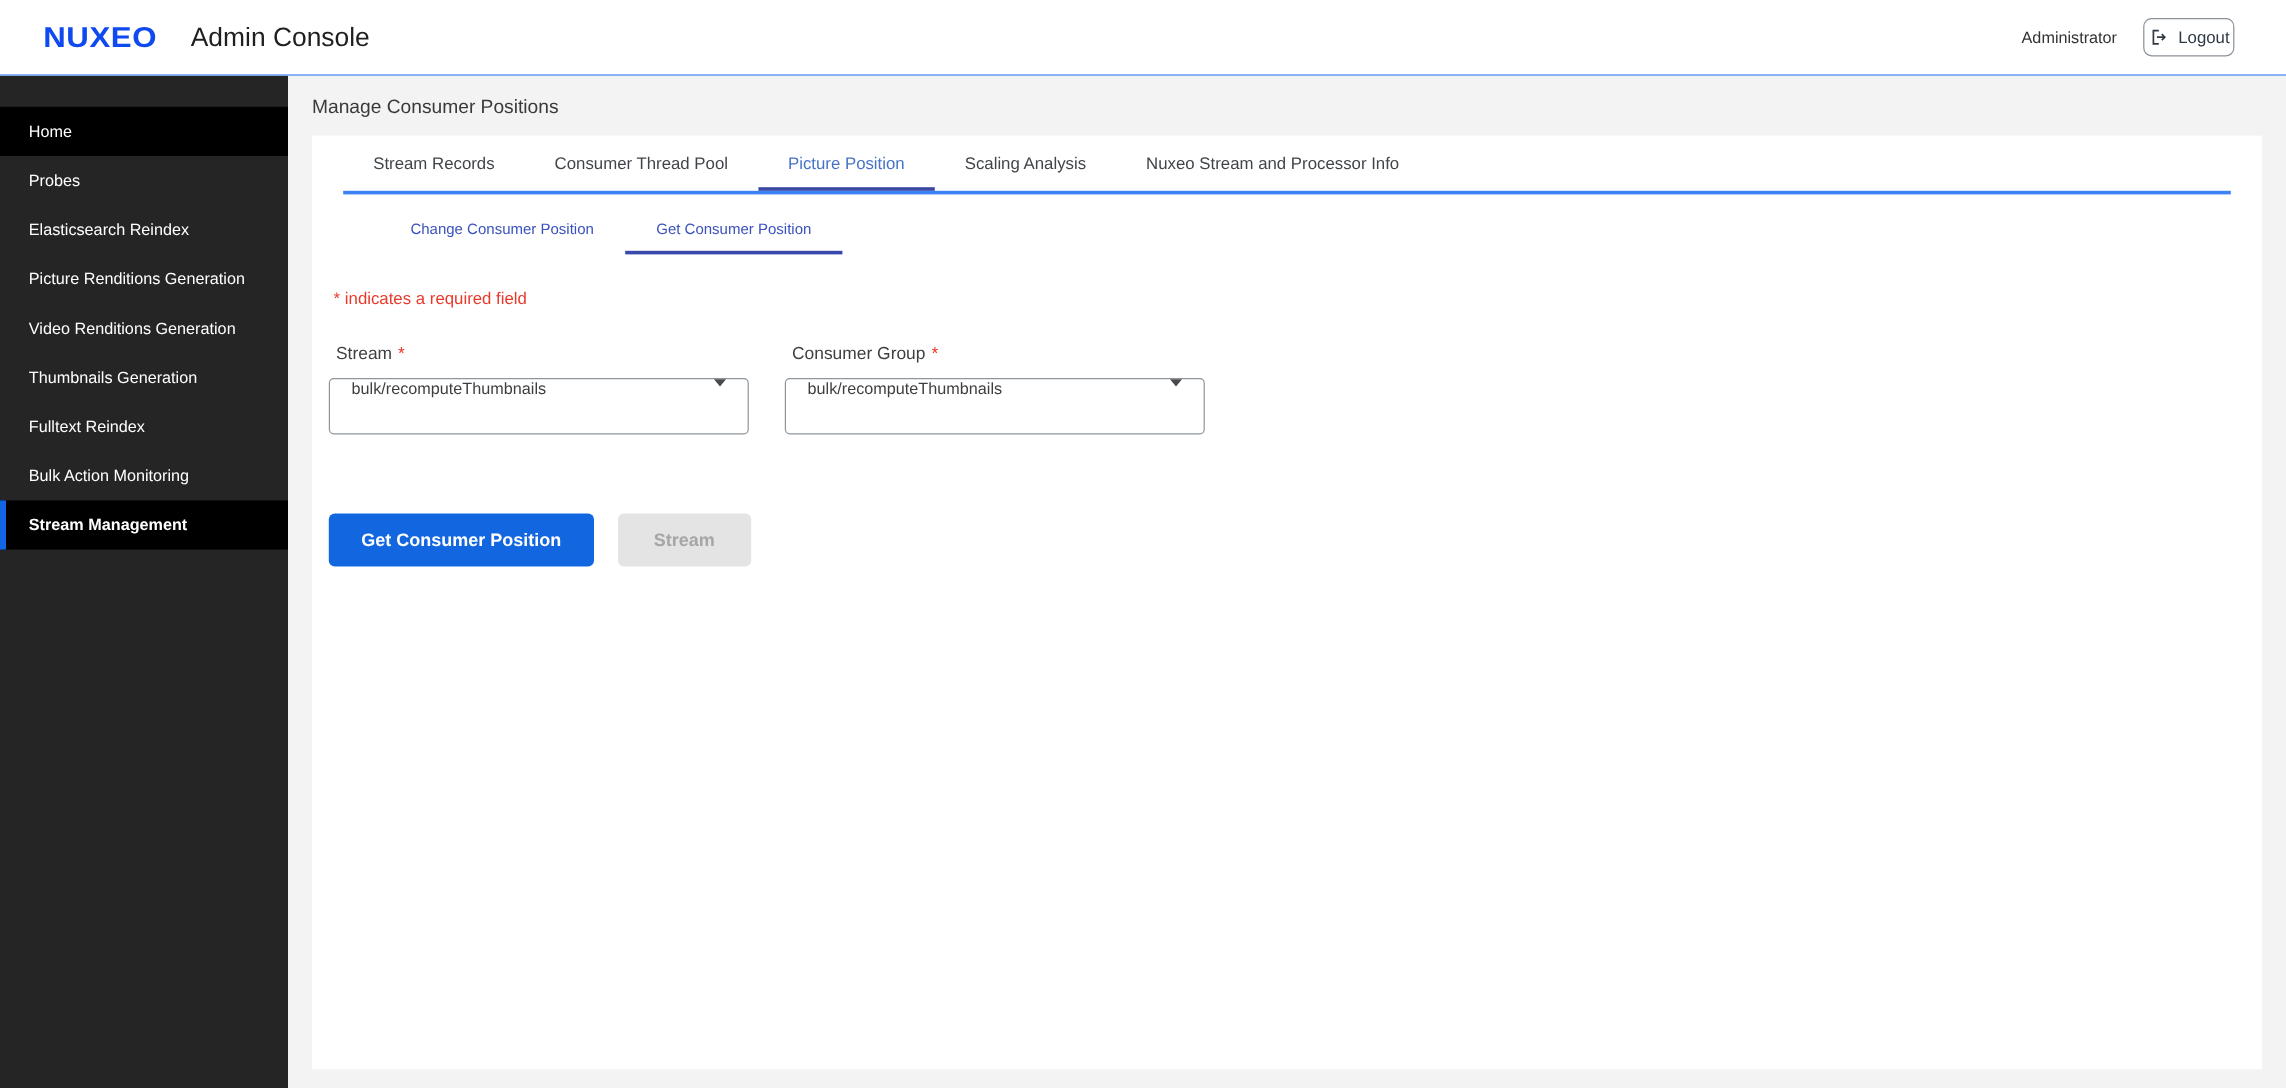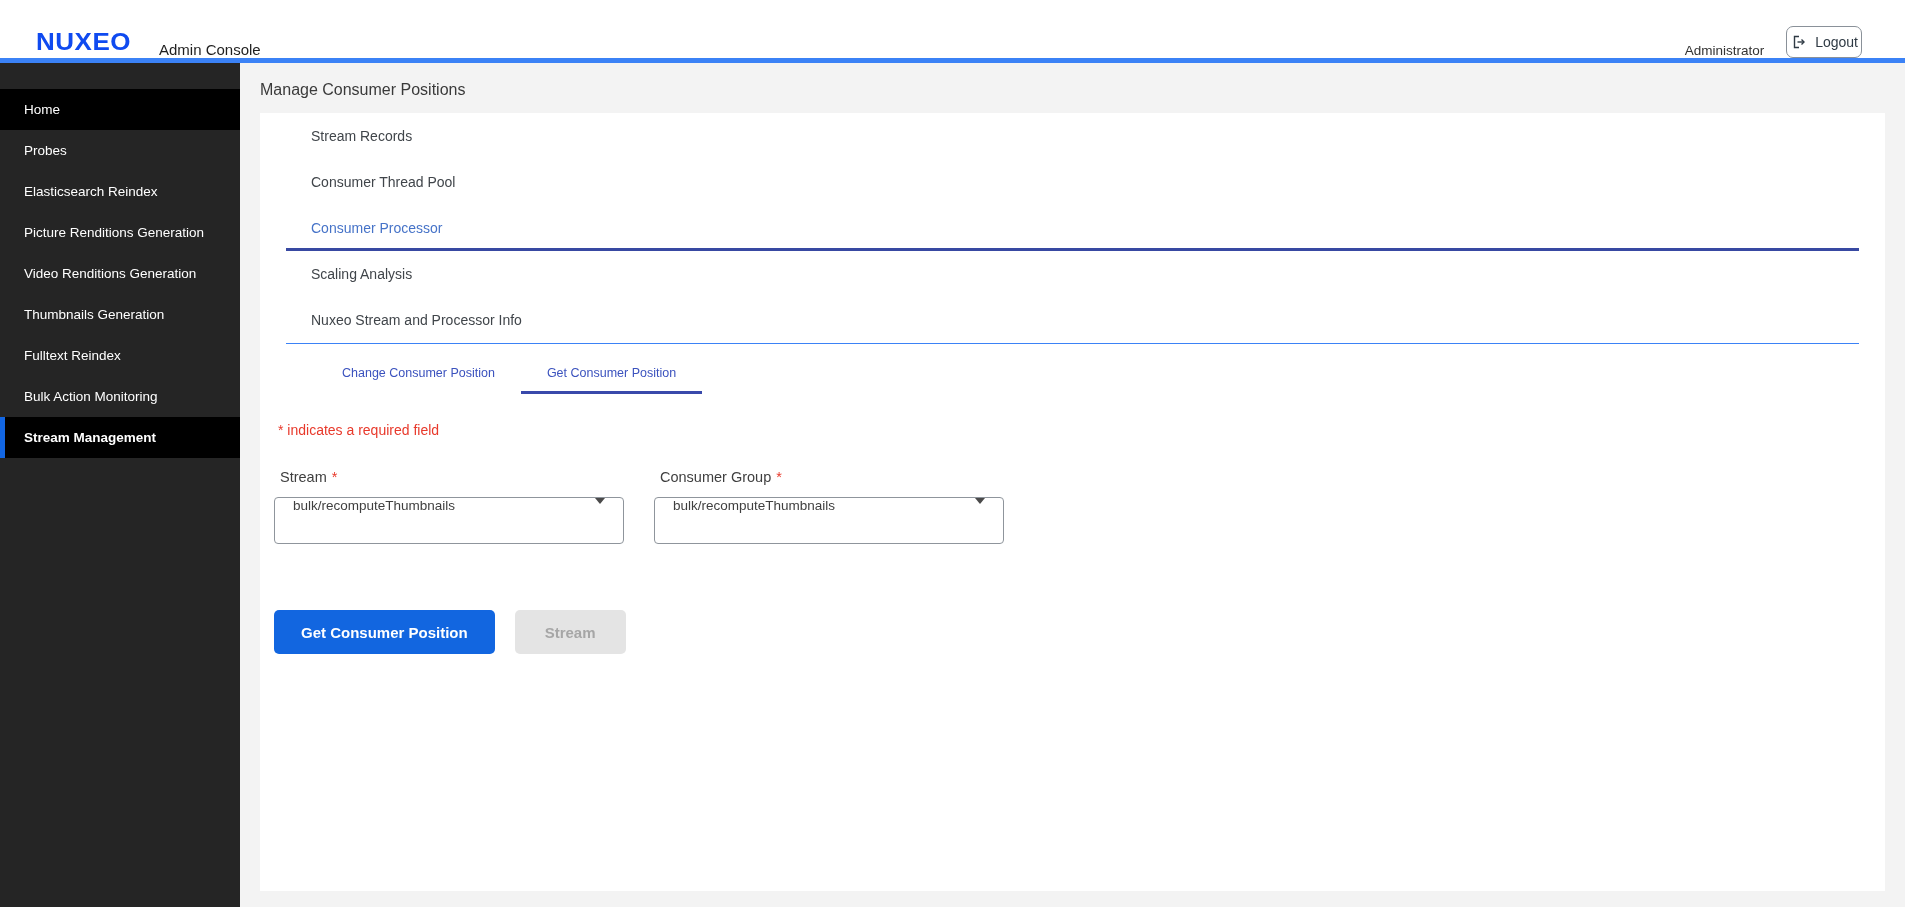--- a/index.html
+++ b/index.html
@@ -7,30 +7,30 @@
   body {
     font-family: "Liberation Sans", sans-serif;
     background: #f3f3f3;
     color: #3f3f3f;
     position: relative;
   }
 
   
   .topbar {
     position: absolute; top: 0; left: 0; right: 0; height: 63px;
-    background: #ffffff; border-bottom: 5px solid #3b82f6;
-    display: flex; align-items: flex-end; padding: 0 43px 0 36px;
+    background: #ffffff; border-bottom: 1px solid #3b82f6;
+    display: flex; align-items: center; padding: 0 43px 0 36px;
     z-index: 10;
   }
   .logo {
     font-weight: 900; font-size: 26px; letter-spacing: 0.5px;
     color: #0f4af0; text-transform: uppercase;
     transform: scaleY(0.92); cursor: default; user-select: none;
   }
-  .app-title { font-size: 15px; color: #1f1f1f; margin-left: 28px; }
+  .app-title { font-size: 22px; color: #1f1f1f; margin-left: 28px; }
   .topbar-spacer { flex: 1; }
   .user-name { font-size: 13.5px; color: #333; margin-right: 22px; }
   .logout-btn {
     display: flex; align-items: center; gap: 9px;
     border: 1px solid #8a9199; border-radius: 7px;
     background: #fff; padding: 7px 3px;
     font-size: 14px; color: #2f3a44; cursor: pointer;
     font-family: "Liberation Sans", sans-serif;
   }
   .logout-btn svg { display: block; }
@@ -62,22 +62,21 @@
     margin: 18px 0 14px 0;
   }
   .card {
     background: #ffffff; flex: 1;
     padding: 0 26px 30px 14px;
   }
 
   
   .tabs {
     display: flex; margin-left: 12px;
-    border-bottom: 1px solid #3b82f6;
-    flex-direction: column;
+    border-bottom: 3px solid #3b82f6;
   }
   .tab {
     position: relative; height: 46px; display: flex; align-items: center;
     padding: 0 25px; font-size: 14px; color: #40454a; cursor: pointer;
     white-space: nowrap;
   }
   .tab.active { color: #4673c8; }
   .tab.active::after {
     content: ""; position: absolute; left: 0; right: 0; bottom: 0;
     height: 3px; background: #3849a2;
@@ -157,21 +156,21 @@
 </nav>
 
 <main class="main">
   <h1 class="page-title">Manage Consumer Positions</h1>
 
   <section class="card">
 
     <div class="tabs">
       <div class="tab">Stream Records</div>
       <div class="tab">Consumer Thread Pool</div>
-      <div class="tab active">Consumer Processor</div>
+      <div class="tab active">Picture Position</div>
       <div class="tab">Scaling Analysis</div>
       <div class="tab">Nuxeo Stream and Processor Info</div>
     </div>
 
     <div class="subtabs">
       <div class="subtab">Change Consumer Position</div>
       <div class="subtab active">Get Consumer Position</div>
     </div>
 
     <div class="required-note">* indicates a required field</div>

